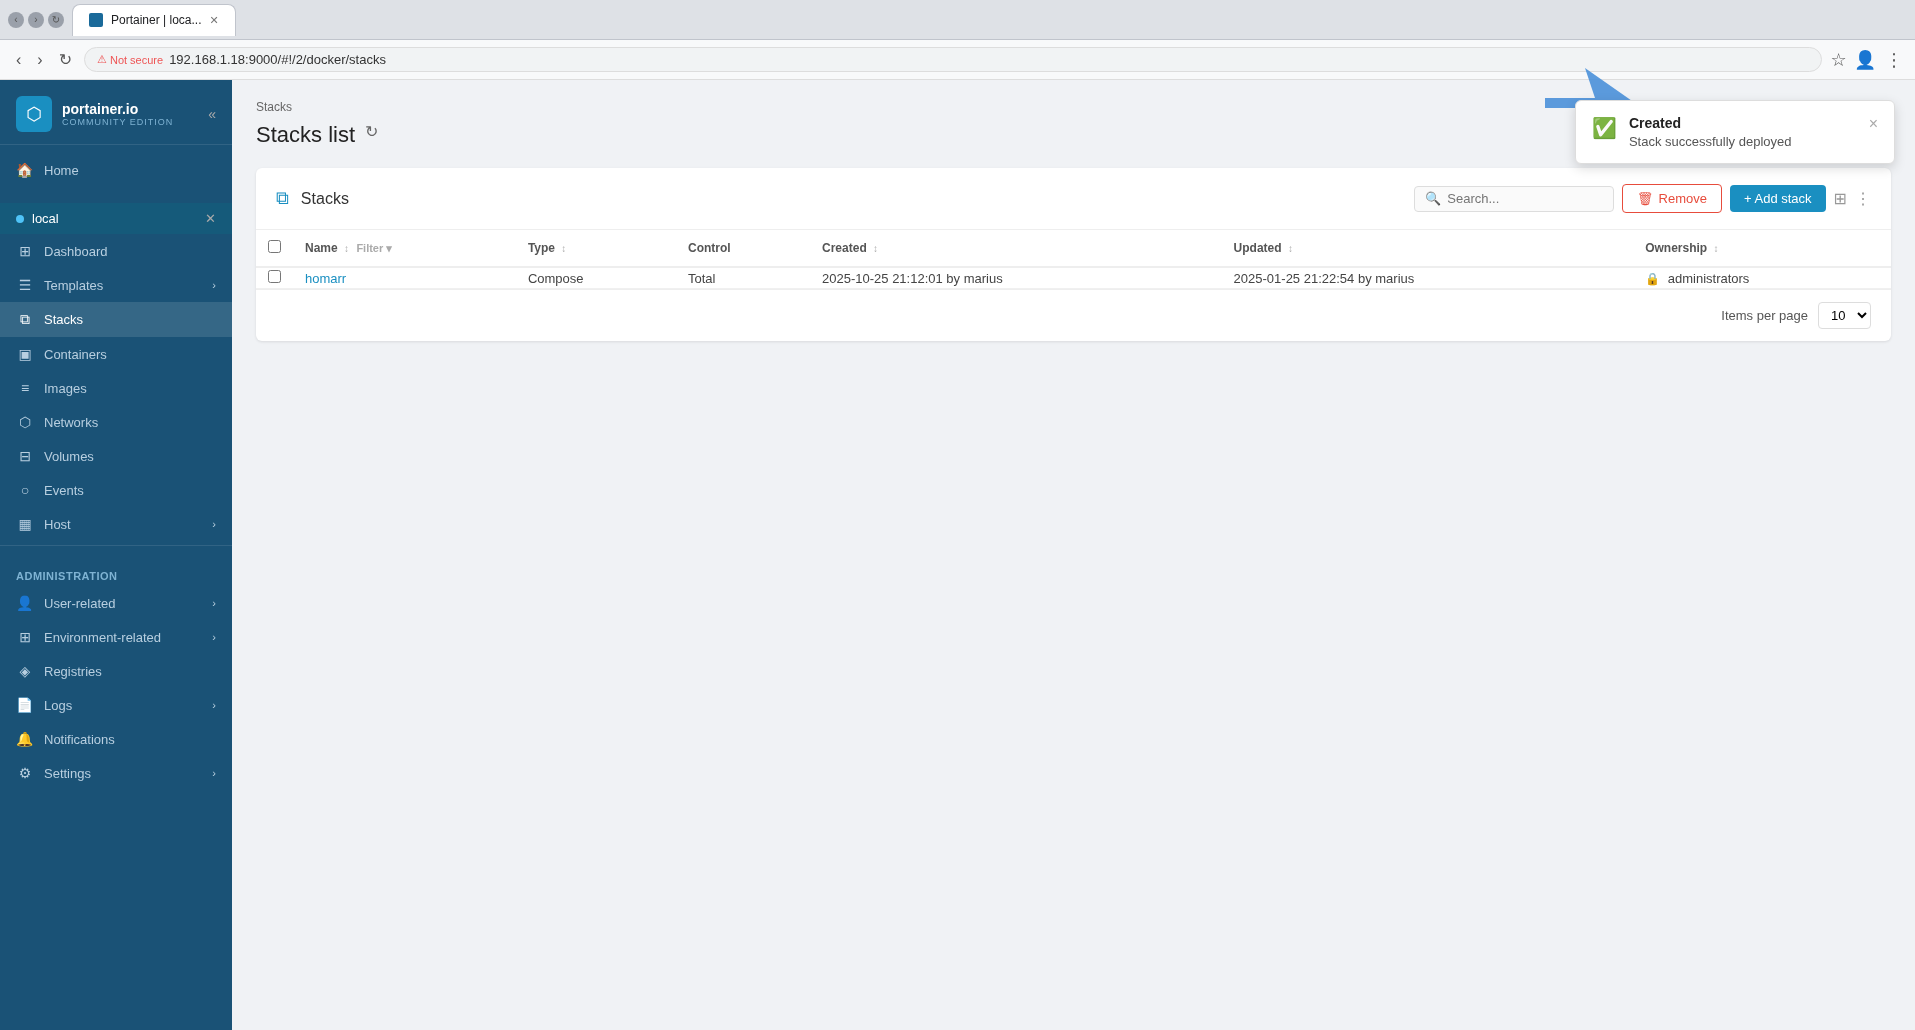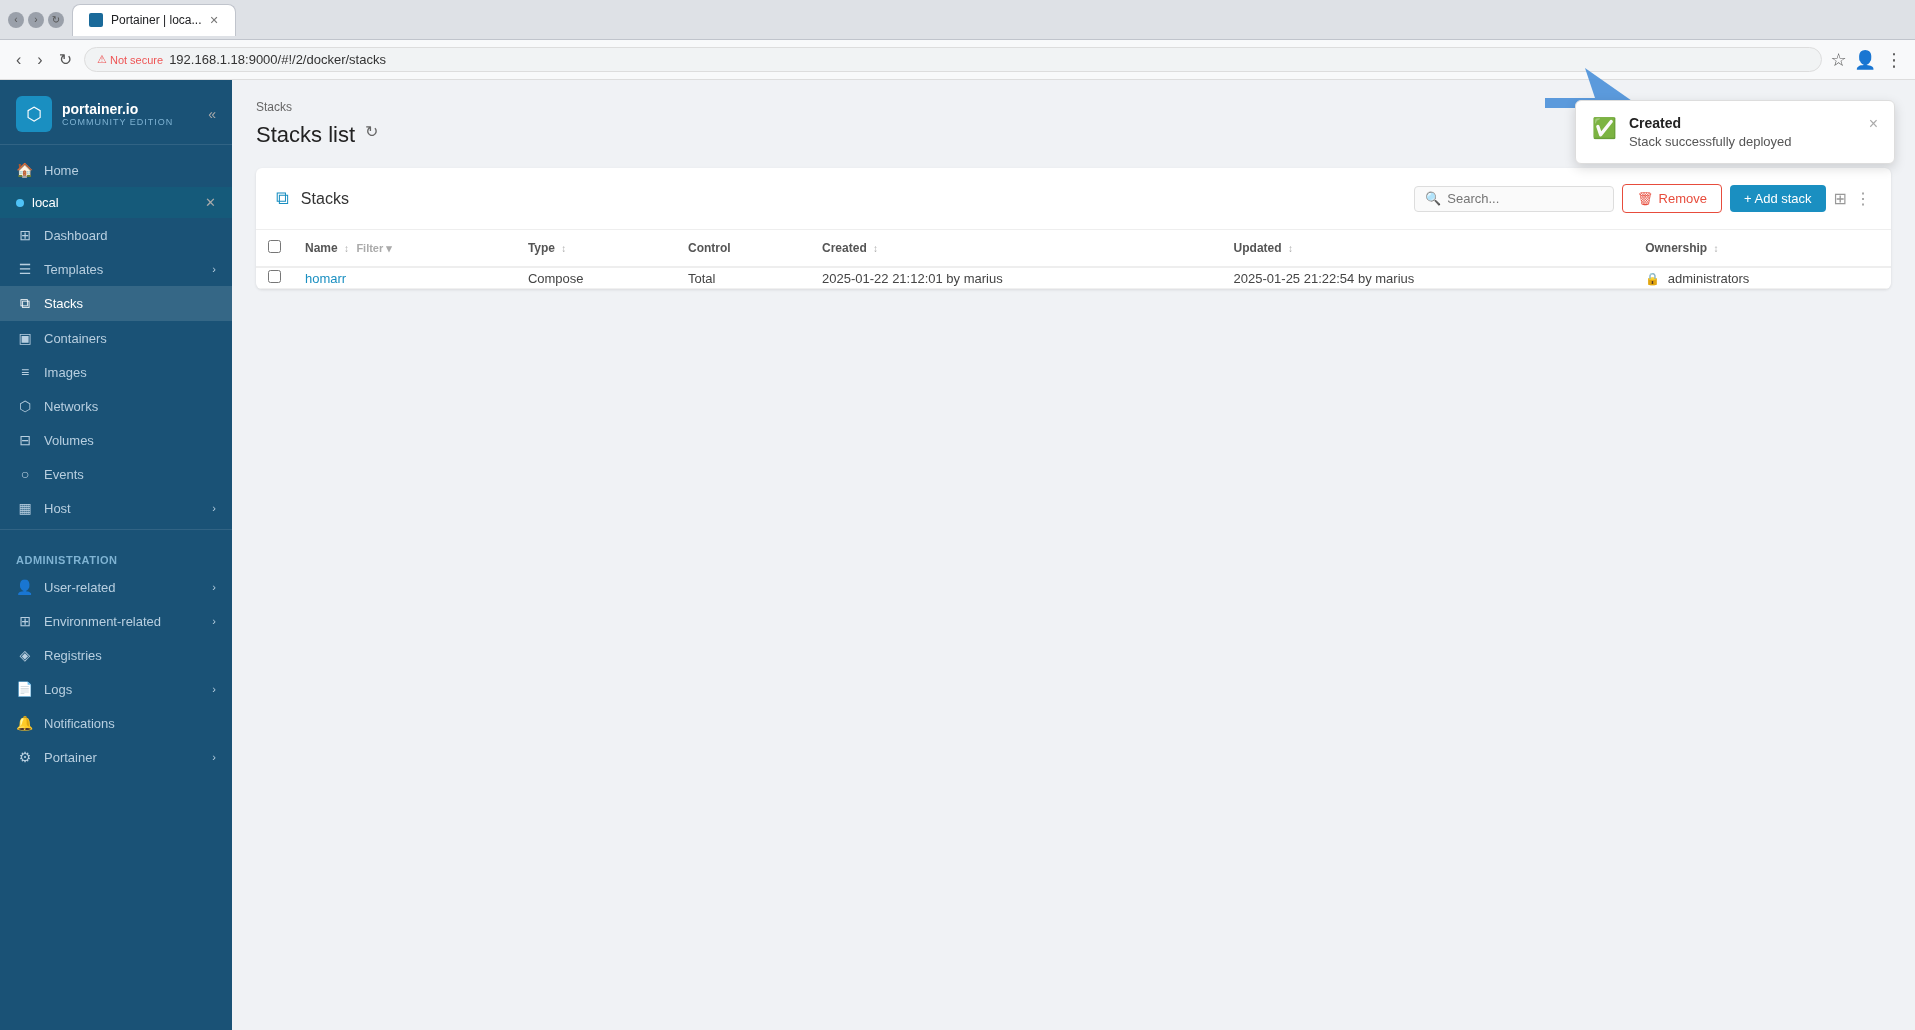--- a/index.html
+++ b/index.html
@@ -122,20 +122,21 @@
       border-top: 1px solid rgba(255,255,255,0.1);
       margin-top: 4px;
       padding-top: 12px;
     }
     .env-header {
       display: flex;
       align-items: center;
       padding: 8px 16px;
       background: #155a7a;
       gap: 8px;
+      margin-top: 16px;
     }
     .env-dot { width: 8px; height: 8px; background: #4fc3f7; border-radius: 50%; }
     .env-name { color: white; font-size: 13px; font-weight: 500; }
     .env-close { margin-left: auto; color: #aaa; cursor: pointer; }
 
     .section-label { font-size: 11px; color: #7fb3d3; padding: 12px 16px 4px; text-transform: uppercase; letter-spacing: 0.5px; font-weight: 600; }
 
     
     .main-content {
       flex: 1;
@@ -400,21 +401,21 @@
           <span class="icon">📄</span>
           <span>Logs</span>
           <span class="chevron">›</span>
         </div>
         <div class="sidebar-item">
           <span class="icon">🔔</span>
           <span>Notifications</span>
         </div>
         <div class="sidebar-item">
           <span class="icon">⚙</span>
-          <span>Portainer</span>
+          <span>Settings</span>
           <span class="chevron">›</span>
         </div>
       </div>
     </div>
   </div>
 
   <div class="main-content">
     <div class="breadcrumb">Stacks</div>
     <div class="page-header">
       <h1 class="page-title">Stacks list</h1>
@@ -482,34 +483,42 @@
               <td>
                 <a class="stack-link">homarr</a>
               </td>
               <td>
                 <span>Compose</span>
               </td>
               <td>
                 <span>Total</span>
               </td>
               <td>
-                <span>2025-01-22 21:12:01 by marius</span>
+                <span>2025-10-25 21:12:01 by marius</span>
               </td>
               <td>
                 <span>2025-01-25 21:22:54 by marius</span>
               </td>
               <td>
                 <span class="ownership-icon">🔒</span>
                 <span>administrators</span>
               </td>
             </tr>
           </tbody>
         </table>
       </div>
 
+      <div class="table-footer">
+        <span>Items per page</span>
+        <select class="items-per-page">
+          <option>10</option>
+          <option>25</option>
+          <option>50</option>
+        </select>
+      </div>
     </div>
   </div>
 </div>
 
 <div class="arrow-pointer">
   <svg viewBox="0 0 90 70" width="90" height="70">
     <polygon points="90,35 40,0 50,30 0,30 0,40 50,40 40,70" fill="#4a90d9" opacity="0.9"></polygon>
   </svg>
 </div>
 

